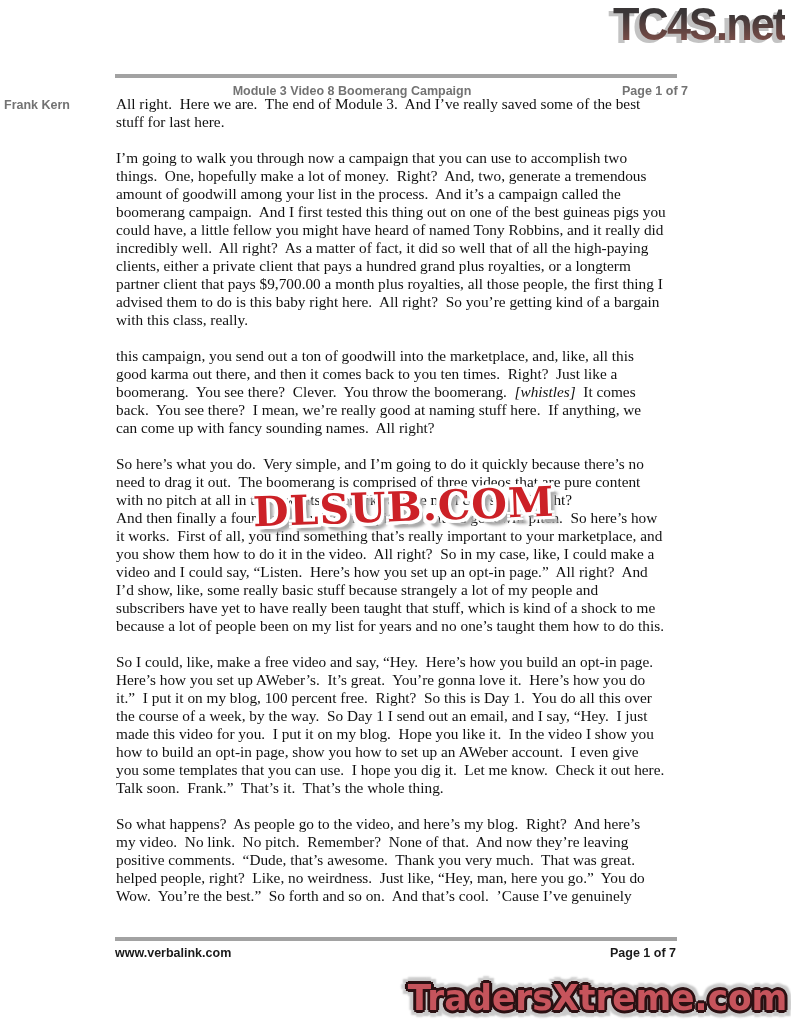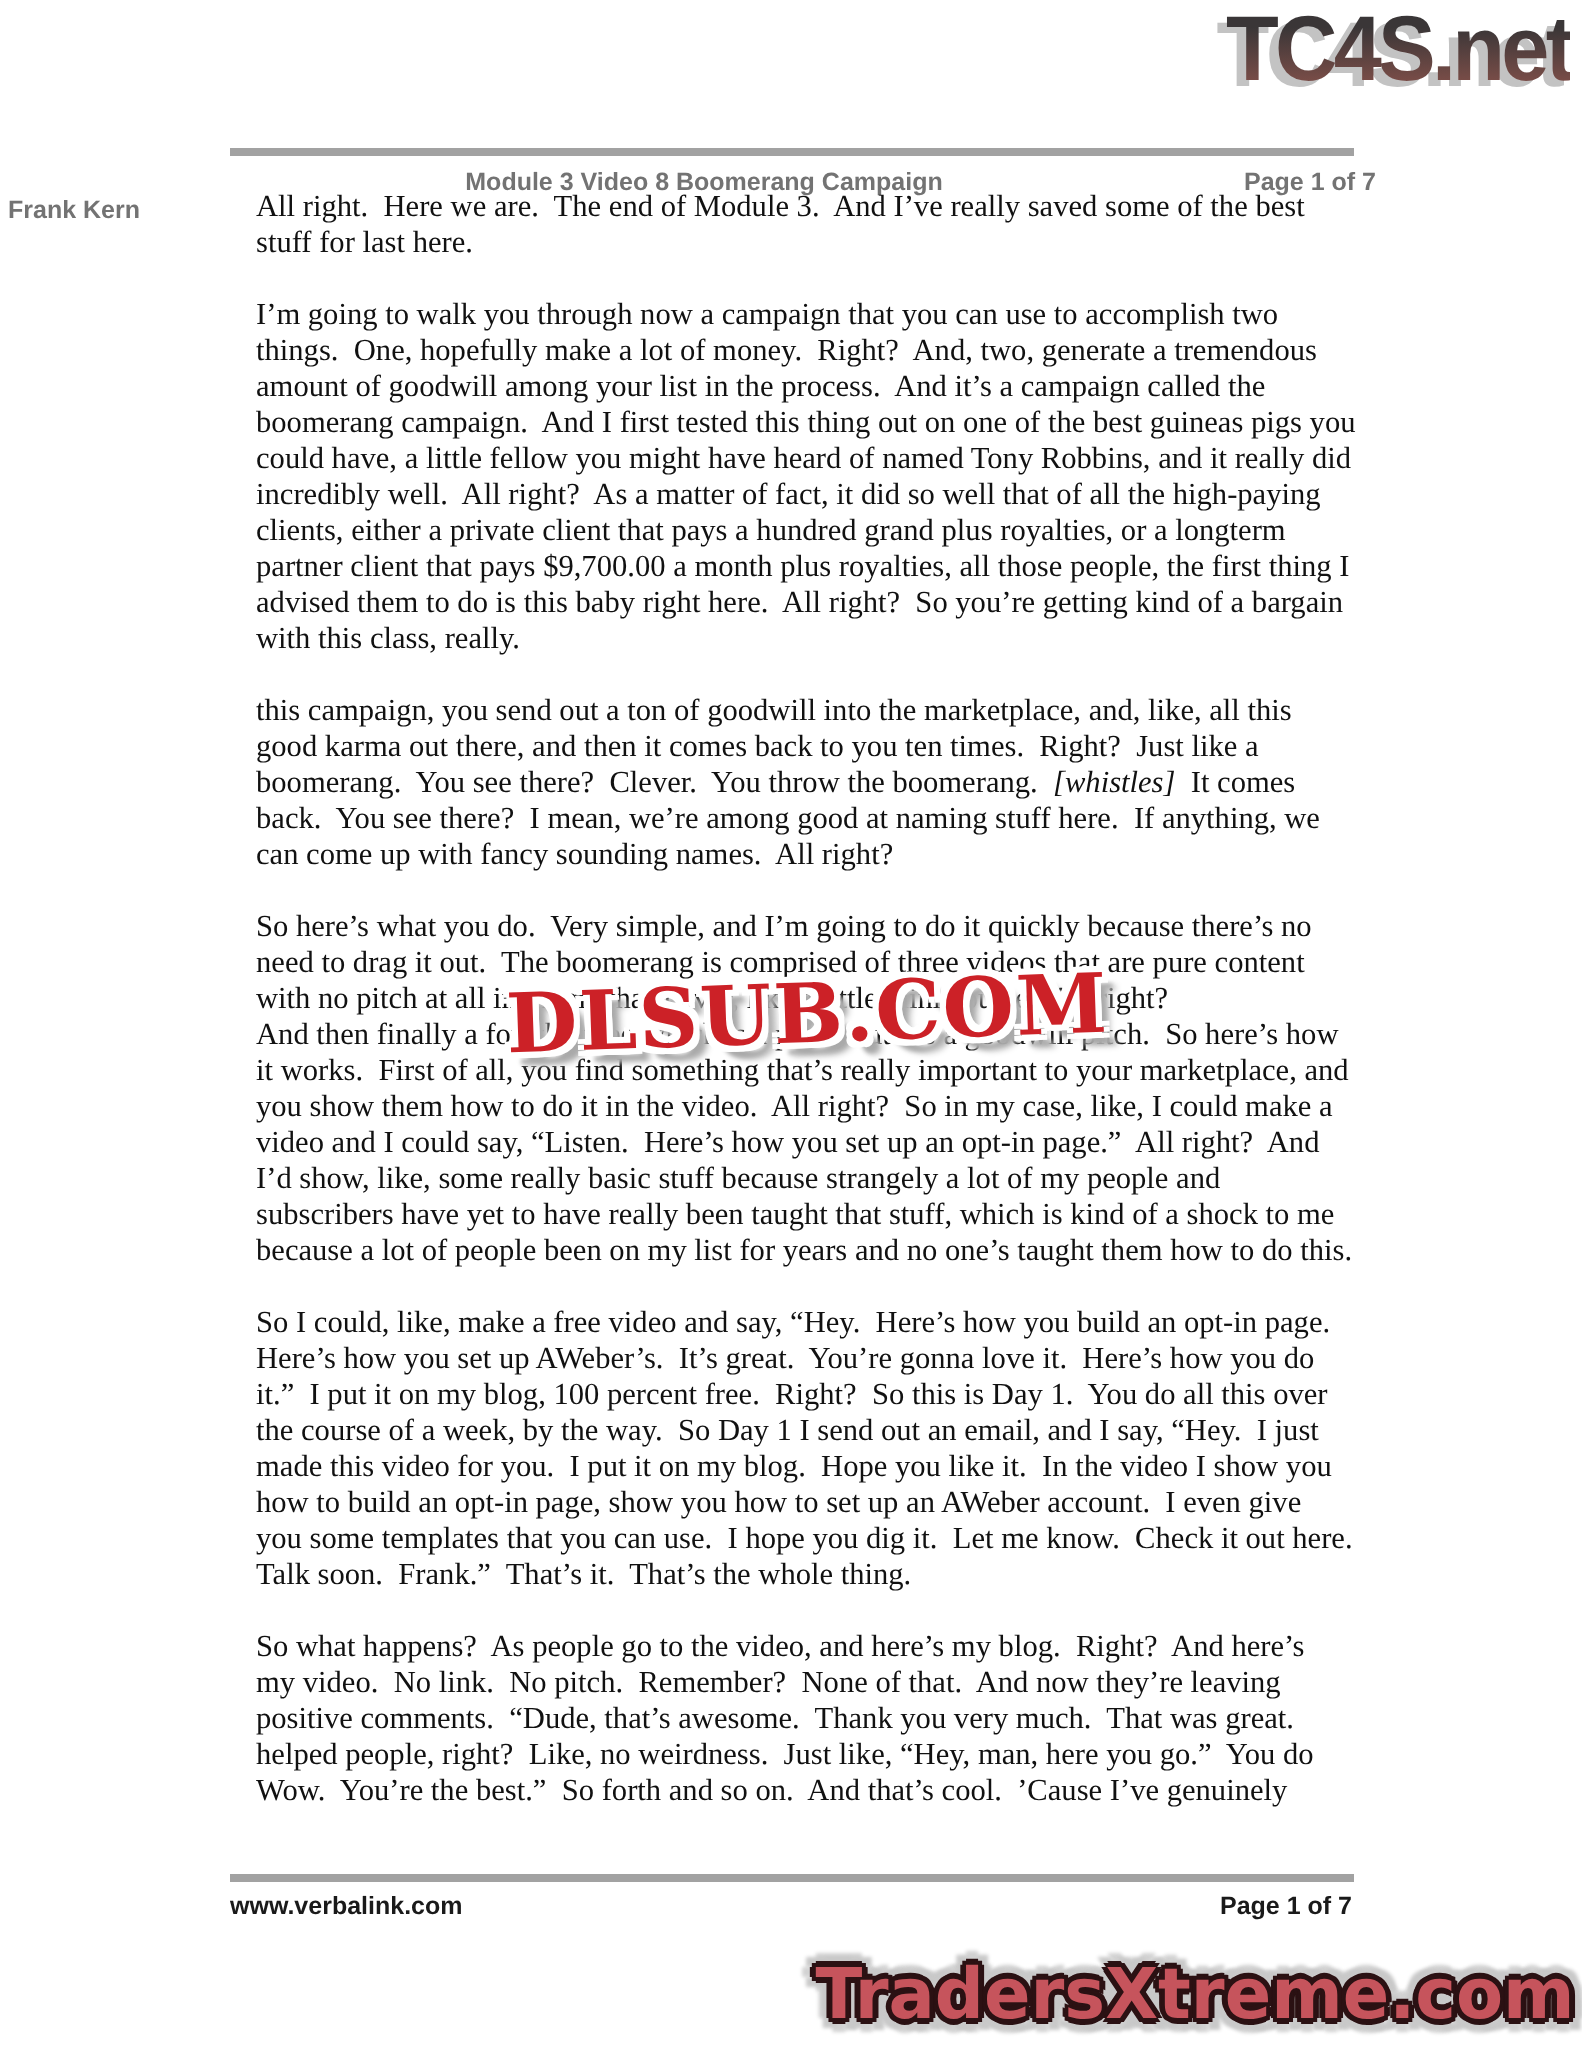--- a/index.html
+++ b/index.html
@@ -31,21 +31,21 @@
          font-weight:bold; font-size:12.5px; line-height:13px; color:#737373;margin-top:40px; }
   .hdr-title    { top:45px; left:0; width:704px; text-align:center; }
   .hdr-subtitle { top:59px; left:4px; width:704px; text-align:left; }
   .hdr-page     { top:45px; right:103px; }
   .rule { position:absolute; left:115px; width:562px; height:4px; background:#a2a2a2; }
   .rule-top { top:74px; }
   .rule-bottom { top:937px; }
 
   
   .transcript { position:absolute; left:116px; top:95px; width:566px; }
-  .para { margin:0 0 18px 12px; }
+  .para { margin:0 0 18px 0; }
   .t-line { height:18px; line-height:18px; font-size:15.3px; white-space:pre; }
 
   
   .watermark {
     position:absolute; left:253px; top:484px; z-index:5;
     font-family:"DejaVu Serif", serif; font-weight:900;
     font-size:41px; line-height:46px; letter-spacing:1px;
     color:var(--wm-red,#cc2127);
     transform:rotate(-2deg);
     text-shadow:
@@ -102,21 +102,21 @@
         <div class="t-line">incredibly well.  All right?  As a matter of fact, it did so well that of all the high-paying</div>
         <div class="t-line">clients, either a private client that pays a hundred grand plus royalties, or a longterm</div>
         <div class="t-line">partner client that pays $9,700.00 a month plus royalties, all those people, the first thing I</div>
         <div class="t-line">advised them to do is this baby right here.  All right?  So you’re getting kind of a bargain</div>
         <div class="t-line">with this class, really.</div>
       </div>
       <div class="para">
         <div class="t-line">this campaign, you send out a ton of goodwill into the marketplace, and, like, all this</div>
         <div class="t-line">good karma out there, and then it comes back to you ten times.  Right?  Just like a</div>
         <div class="t-line">boomerang.  You see there?  Clever.  You throw the boomerang.  <i>[whistles]</i>  It comes</div>
-        <div class="t-line">back.  You see there?  I mean, we’re among good at naming stuff here.  If anything, we</div>
+        <div class="t-line">back.  You see there?  I mean, we’re really good at naming stuff here.  If anything, we</div>
         <div class="t-line">can come up with fancy sounding names.  All right?</div>
       </div>
       <div class="para">
         <div class="t-line">So here’s what you do.  Very simple, and I’m going to do it quickly because there’s no</div>
         <div class="t-line">need to drag it out.  The boomerang is comprised of three videos that are pure content</div>
         <div class="t-line">with no pitch at all in them whatsoever, like a little mini course.  All right?</div>
         <div class="t-line">And then finally a fourth video which is a pitch, but it’s a goodwill pitch.  So here’s how</div>
         <div class="t-line">it works.  First of all, you find something that’s really important to your marketplace, and</div>
         <div class="t-line">you show them how to do it in the video.  All right?  So in my case, like, I could make a</div>
         <div class="t-line">video and I could say, “Listen.  Here’s how you set up an opt-in page.”  All right?  And</div>

